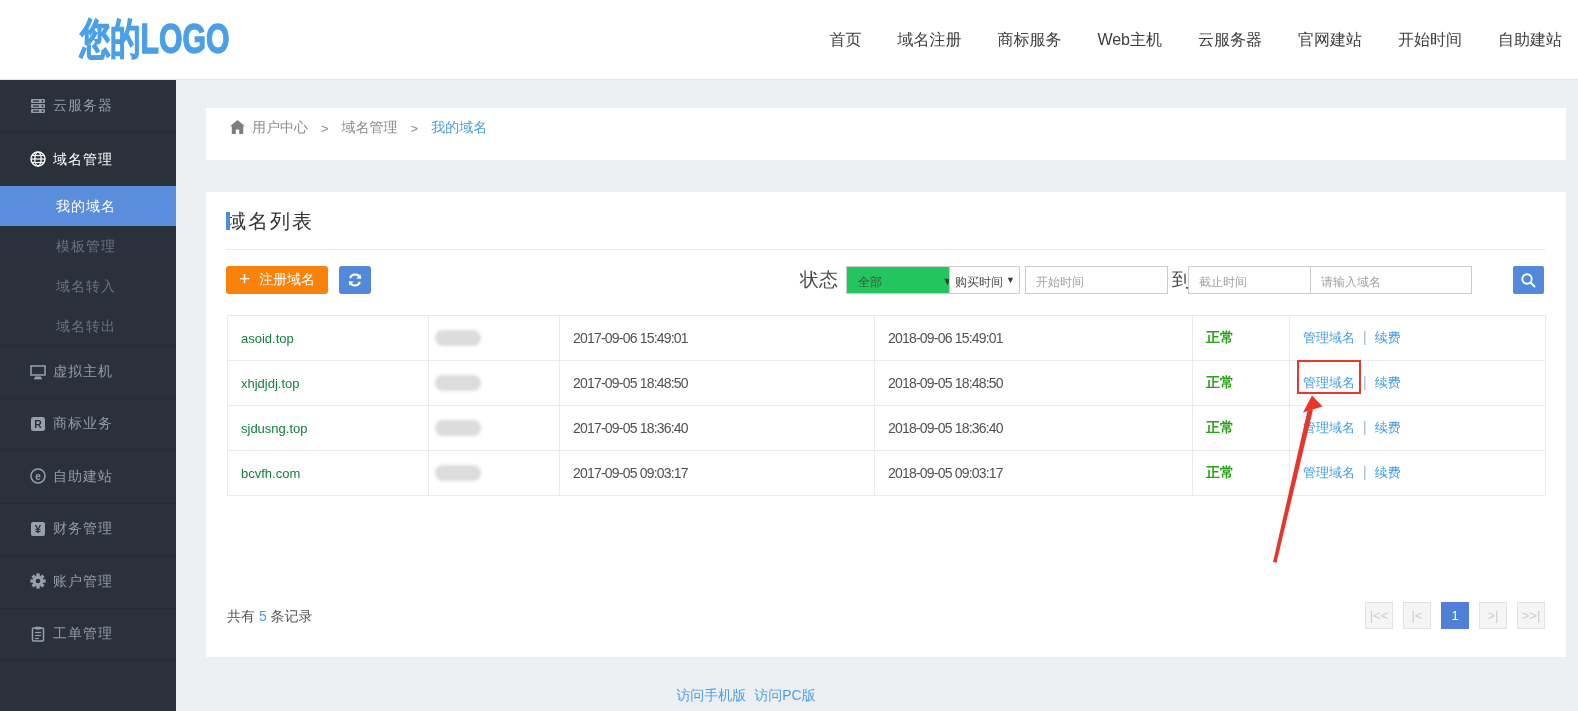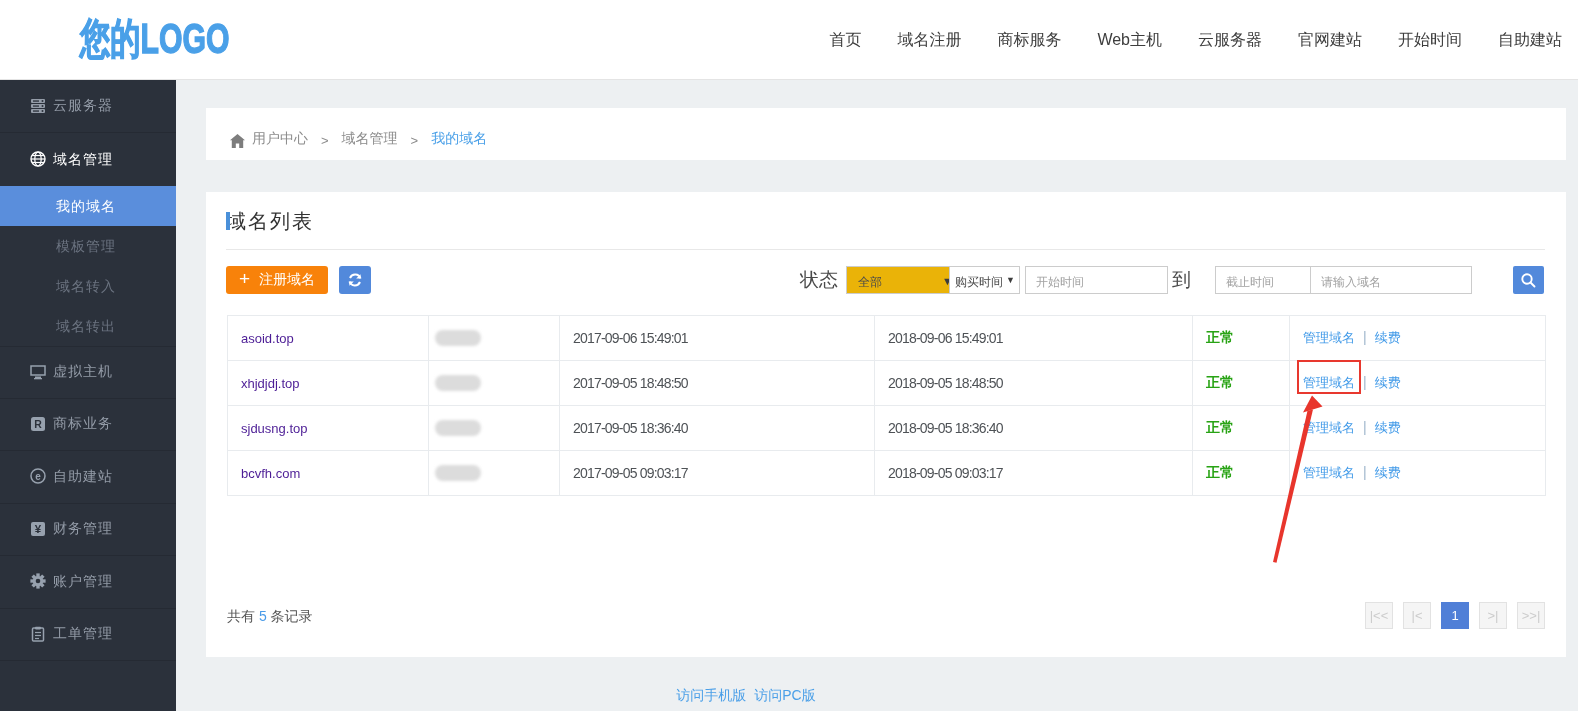--- a/index.html
+++ b/index.html
@@ -13,40 +13,40 @@
 .sitem{position:relative;height:53px;display:flex;align-items:center;border-bottom:1px solid #252a33;color:#949ca8;font-size:14px;}
 .sitem .sic{position:absolute;left:30px;width:16px;height:16px;top:50%;margin-top:-8.5px;}
 .sitem .stx{position:absolute;left:53px;letter-spacing:1px;}
 .sitem.act{color:#fff;}
 .sitem.lo{height:52.5px;}
 .sub{background:#2b313b;}
 .subitem{height:40px;line-height:40px;padding-left:56px;color:#6b7380;font-size:14px;letter-spacing:1px;}
 .subitem.on{background:#5a8edc;color:#fff;}
 .main{position:absolute;left:176px;top:80px;width:1402px;height:631px;background:#edf0f2;}
 .bcard{position:absolute;left:30px;top:28px;width:1360px;height:52px;background:#fff;}
-.bc{position:absolute;left:24px;top:0;height:40px;display:flex;align-items:flex-end;font-size:14px;color:#8b8b8b;}
+.bc{position:absolute;left:24px;top:0;height:40px;display:flex;align-items:center;font-size:14px;color:#8b8b8b;}
 .bc .hicon{margin-right:7px;margin-top:-2px;}
 .bc b{font-weight:normal;color:#8b8b8b;margin:0 13px;font-size:13px;}
 .bc .cur{color:#4aa0e8;}
 .card{position:absolute;left:30px;top:112px;width:1360px;height:465px;background:#fff;}
 .ttl{position:absolute;left:20px;top:18px;height:22px;line-height:22px;font-size:20px;letter-spacing:2px;color:#333;}
 .ttl:before{content:"";position:absolute;left:0;top:2px;width:4px;height:18px;background:#4a90d9;}
 .tsep{position:absolute;left:20px;top:57px;width:1319px;height:1px;background:#e8e8e8;}
 .btn-orange{position:absolute;left:20px;top:74px;width:102px;height:28px;background:#f8820a;border-radius:3px;color:#fff;font-size:14px;display:flex;align-items:center;justify-content:center;}
 .btn-orange .plus{font-size:19px;font-weight:normal;margin-right:9px;margin-top:-2px;}
 .btn-blue{position:absolute;left:133px;top:74px;width:32px;height:28px;background:#5289db;border-radius:3px;display:flex;align-items:center;justify-content:center;}
 .flt{position:absolute;top:74px;height:28px;font-size:19px;color:#4a4a4a;}
 .lbl{line-height:28px;}
 .sel,.inp{position:absolute;top:74px;height:28px;border:1px solid #ccc;background:#fff;font-size:12px;color:#4a4a4a;white-space:nowrap;}
 .ph{color:#a2a2a2;}
 .table{position:absolute;left:21px;top:123px;width:1318px;border-collapse:collapse;table-layout:fixed;}
 .table th{background:#f5f7f9;height:37px;font-weight:normal;font-size:14px;letter-spacing:0.5px;color:#4c5158;text-align:left;padding-left:13px;border:1px solid #e8ebee;}
 .table td{height:45px;font-size:14px;letter-spacing:-0.8px;color:#4e5256;text-align:left;padding-left:13px;border:1px solid #e8ebee;}
 .table a{color:#3f99e8;text-decoration:none;font-size:13px;letter-spacing:0;}
-.table td.dom{font-size:13px;letter-spacing:0;color:#4c1d95;}
+.table td.dom{font-size:13px;letter-spacing:0;color:#15803d;}
 .blob{width:46px;height:16px;border-radius:8px;background:#dcdcdc;filter:blur(1.5px);margin-left:-7px;}
 .table td.ok{color:#28a314;font-weight:bold;font-size:14px;letter-spacing:0;}
 .sepl{color:#9fb6cc;margin:0 8px;letter-spacing:0;}
 .cnt{position:absolute;left:21px;top:416px;font-size:14px;color:#555;}
 .cnt i{font-style:normal;color:#4a9be8;}
 .pager{position:absolute;right:21px;top:410px;display:flex;}
 .pg{width:28px;height:27px;margin-left:10px;background:#f5f5f5;border:1px solid #e2e2e2;color:#ccc;display:flex;align-items:center;justify-content:center;font-size:13px;}
 .pg.on{background:#507fd7;border-color:#507fd7;color:#fff;}
 .foot{position:absolute;left:0;top:607px;width:1134px;padding-left:6px;text-align:center;font-size:14px;color:#4a9fe8;}
 .foot span{margin:0 4px;}
@@ -185,33 +185,33 @@
         <svg width="16" height="16" viewBox="0 0 16 16">
           <g fill="none" stroke="#fff" stroke-width="2">
             <path d="M13.5 6.5A5.6 5.6 0 0 0 3 6"></path>
             <path d="M2.5 9.5A5.6 5.6 0 0 0 13 10"></path>
           </g>
           <path fill="#fff" d="M13.6 2.2v4.4h-4.4z"></path>
           <path fill="#fff" d="M2.4 13.8V9.4h4.4z"></path>
         </svg>
       </div>
     <div class="flt lbl" style="left:594px;">状态：</div>
-    <div class="sel" style="left:640px;width:116px;background:#eab308;">
+    <div class="sel" style="left:640px;width:116px;background:#22c55e;">
         <span style="position:absolute;left:11px;top:7px;">全部</span>
         <span style="position:absolute;right:8px;top:8px;font-size:11px;color:#3c3c3c;">▼</span>
       </div>
     <div class="sel" style="left:743px;width:71px;">
         <span style="position:absolute;left:5px;top:7px;">购买时间</span>
         <span style="position:absolute;right:4px;top:8px;font-size:9px;color:#3c3c3c;">▼</span>
       </div>
     <div class="inp" style="left:819px;width:143px;">
         <span class="ph" style="position:absolute;left:10px;top:7px;">开始时间</span>
       </div>
     <div class="flt lbl" style="left:966px;">到</div>
-    <div class="inp" style="left:1009px;width:143px;">
+    <div class="inp" style="left:982px;width:143px;">
         <span class="ph" style="position:absolute;left:10px;top:7px;">截止时间</span>
       </div>
     <div class="flt lbl" style="left:1128px;">域名：</div>
     <div class="inp" style="left:1104px;width:162px;">
         <span class="ph" style="position:absolute;left:10px;top:7px;">请输入域名</span>
       </div>
     <div style="position:absolute;left:1307px;top:74px;width:31px;height:28px;background:#5289db;border-radius:2px;display:flex;align-items:center;justify-content:center;">
         <svg width="17" height="17" viewBox="0 0 17 17">
           <circle cx="7" cy="7" r="4.7" fill="none" stroke="#fff" stroke-width="1.9"></circle>
           <line x1="10.5" y1="10.5" x2="14.5" y2="14.5" stroke="#fff" stroke-width="1.9" stroke-linecap="round"></line>

